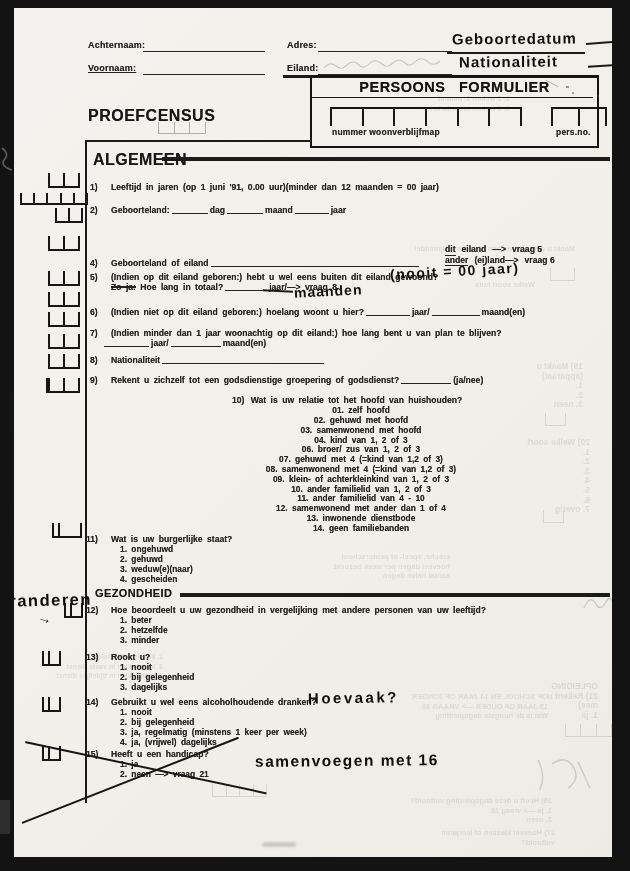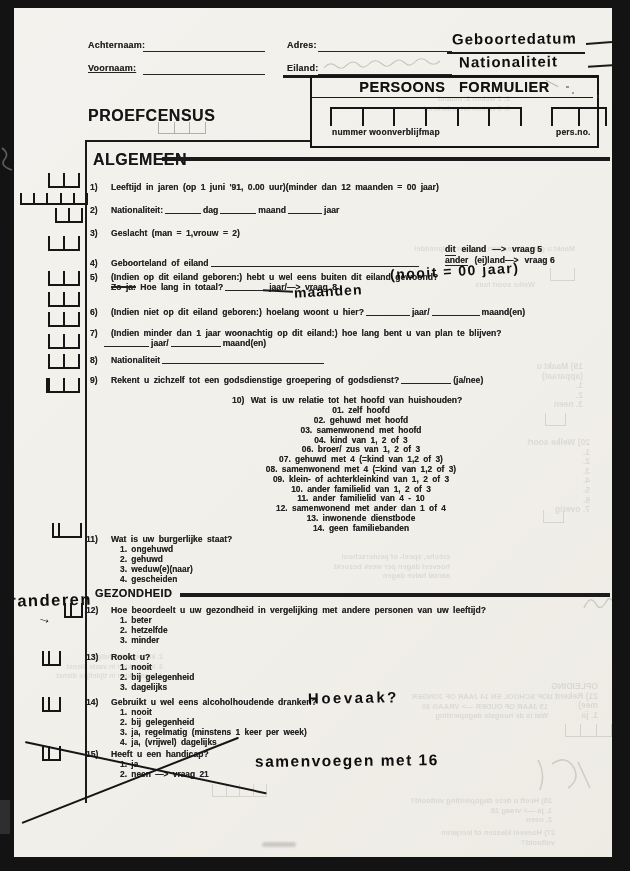--- a/index.html
+++ b/index.html
@@ -171,26 +171,23 @@
       <div class="hline" style="left:85px;top:140px;width:2px;height:663px;"></div>
 
       <div class="title" style="left:93px;top:151px;font-size:16px;letter-spacing:.4px;">ALGEMEEN</div>
       <div class="hline" style="left:162px;top:157px;width:448px;height:4px;"></div>
 
       <div class="q" style="top:182px;">
         <span class="qnum">1)</span><span>Leeftijd in jaren (op 1 juni '91, 0.00 uur)(minder dan 12 maanden = 00 jaar)</span>
       </div>
 
       <div class="q" style="top:205px;">
-        <span class="qnum">2)</span><span>Nationaliteit:</span><span class="bl" style="width:36px;"></span><span>dag</span><span class="bl" style="width:36px;"></span><span>maand</span><span class="bl" style="width:34px;"></span><span>jaar</span>
-      </div>
-
-      <div class="q" style="top:228px;">
-        <span class="qnum">3)</span><span>Geslacht (man = 1,vrouw = 2)</span>
-      </div>
+        <span class="qnum">2)</span><span>Geboorteland:</span><span class="bl" style="width:36px;"></span><span>dag</span><span class="bl" style="width:36px;"></span><span>maand</span><span class="bl" style="width:34px;"></span><span>jaar</span>
+      </div>
+
 
       <div class="q" style="top:258px;">
         <span class="qnum">4)</span><span>Geboorteland of eiland</span><span class="bl" style="width:208px;"></span>
       </div>
       <div class="dest" style="top:244px;">
         <div><span class="uw">dit</span><span>eiland</span><span>—&gt;</span><span>vraag 5</span></div>
         <div><span class="uw">ander</span><span>(ei)land—&gt;</span><span>vraag 6</span></div>
       </div>
 
       <div class="q" style="top:272px;">

